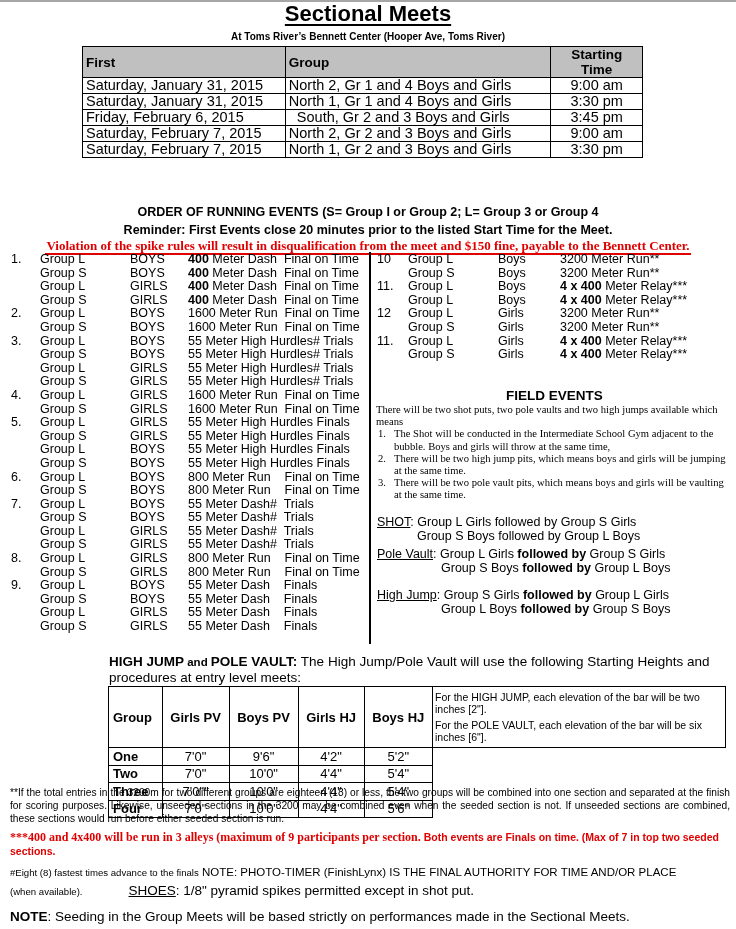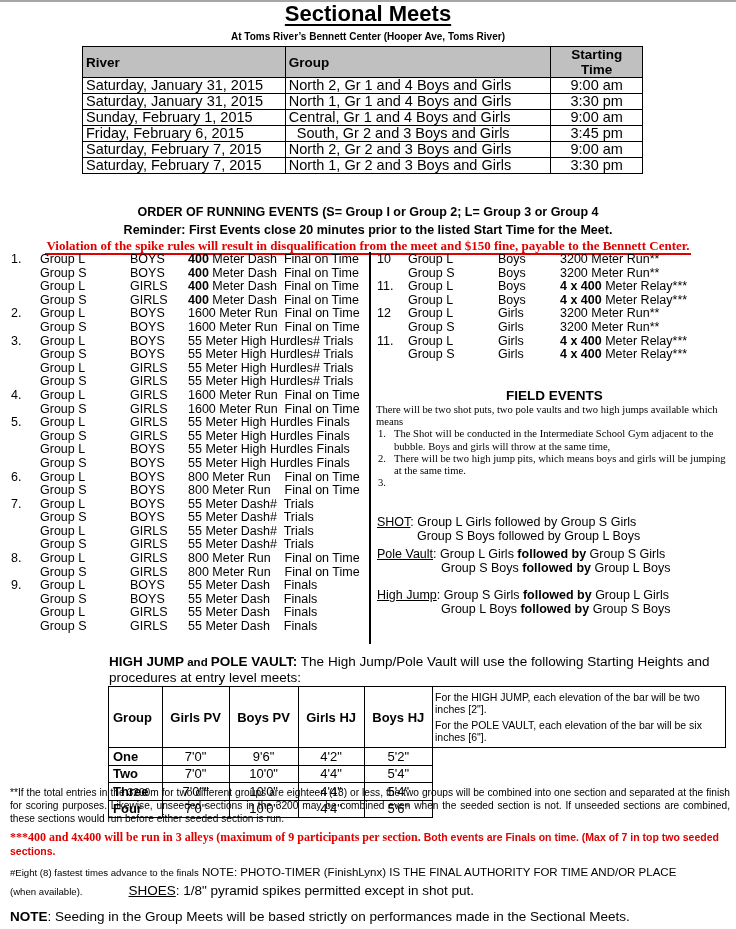--- a/index.html
+++ b/index.html
@@ -77,40 +77,35 @@
 </style>
 </head>
 <body>
 
 <div class="title"><span>Sectional Meets</span></div>
 <div class="subtitle">At Toms River’s Bennett Center (Hooper Ave, Toms River)</div>
 
 <table class="meets">
   <thead>
     <tr>
-      <th>River</th>
+      <th>First</th>
       <th>Group</th>
       <th class="h-time">Starting Time</th>
     </tr>
   </thead>
   <tbody id="meets-body">
       <tr>
         <td class="c-date" style="white-space: pre;">Saturday, January 31, 2015</td>
         <td class="c-group" style="white-space: pre;">North 2, Gr 1 and 4 Boys and Girls</td>
         <td class="c-time" style="white-space: pre;">9:00 am</td>
       </tr>
       <tr>
         <td class="c-date" style="white-space: pre;">Saturday, January 31, 2015</td>
         <td class="c-group" style="white-space: pre;">North 1, Gr 1 and 4 Boys and Girls</td>
         <td class="c-time" style="white-space: pre;">3:30 pm</td>
-      </tr>
-      <tr>
-        <td class="c-date" style="white-space: pre;">Sunday, February 1, 2015</td>
-        <td class="c-group" style="white-space: pre;">Central, Gr 1 and 4 Boys and Girls</td>
-        <td class="c-time" style="white-space: pre;">9:00 am</td>
       </tr>
       <tr>
         <td class="c-date" style="white-space: pre;">Friday, February 6, 2015</td>
         <td class="c-group" style="white-space: pre;">  South, Gr 2 and 3 Boys and Girls</td>
         <td class="c-time" style="white-space: pre;">3:45 pm</td>
       </tr>
       <tr>
         <td class="c-date" style="white-space: pre;">Saturday, February 7, 2015</td>
         <td class="c-group" style="white-space: pre;">North 2, Gr 2 and 3 Boys and Girls</td>
         <td class="c-time" style="white-space: pre;">9:00 am</td>
@@ -348,21 +343,21 @@
       <span class="evt" style="white-space: pre;"><span class="red">4 x 400</span><span> Meter Relay***</span></span>
     </div>
   </div>
 
 <div class="field-title">FIELD EVENTS</div>
 <div class="field-text">
   <div>There will be two shot puts, two pole vaults and two high jumps available which means</div>
   <ol id="field-items">
       <li><span class="n">1.</span><span>The Shot will be conducted in the Intermediate School Gym adjacent to the bubble. Boys and girls will throw at the same time,</span></li>
       <li><span class="n">2.</span><span>There will be two high jump pits, which means boys and girls will be jumping at the same time.</span></li>
-      <li><span class="n">3.</span></li>
+      <li><span class="n">3.</span><span>There will be two pole vault pits, which means boys and girls will be vaulting at the same time.</span></li>
     </ol>
 </div>
 
 <div id="field-orders">
     <div class="order-block" style="top: 513px;"><span class="lbl">SHOT</span>: <span>Group L Girls</span><span> followed by </span><span>Group S Girls</span><span class="l2" style="padding-left:40px"><span>Group S Boys</span><span> followed by </span><span>Group L Boys</span></span></div>
     <div class="order-block" style="top: 545px;"><span class="lbl">Pole Vault</span>: <span>Group L Girls</span><b> followed by </b><span>Group S Girls</span><span class="l2" style="padding-left:64px"><span>Group S Boys</span><b> followed by </b><span>Group L Boys</span></span></div>
     <div class="order-block" style="top: 586px;"><span class="lbl">High Jump</span>: <span>Group S Girls</span><b> followed by </b><span>Group L Girls</span><span class="l2" style="padding-left:64px"><span>Group L Boys</span><b> followed by </b><span>Group S Boys</span></span></div>
   </div>
 
 <div class="hjpv-intro">

